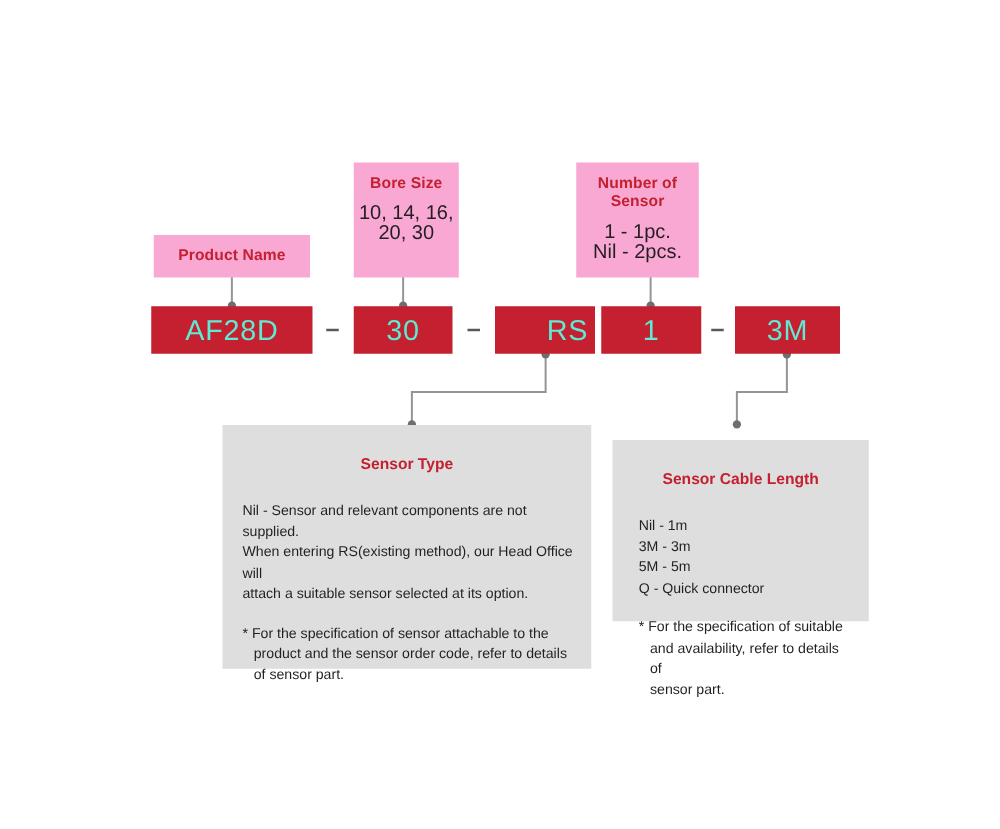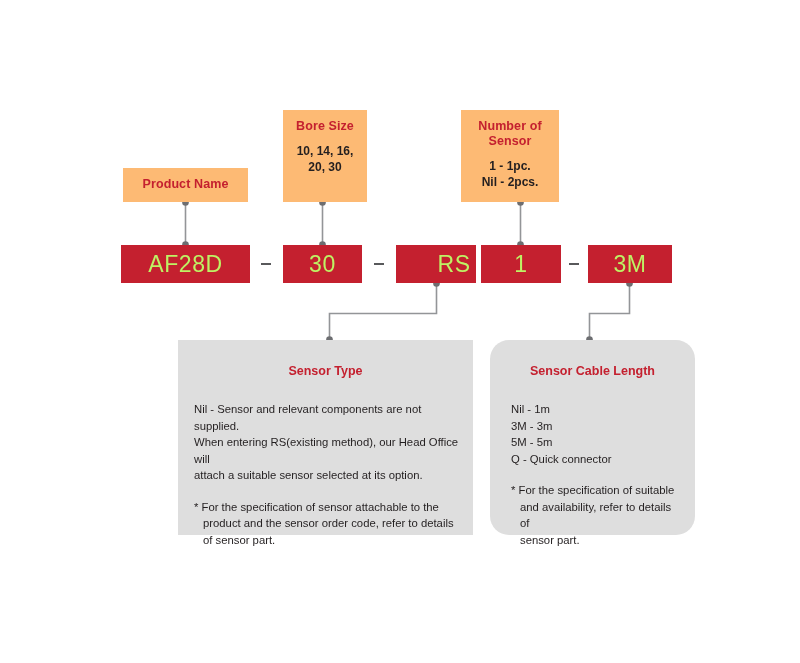--- a/index.html
+++ b/index.html
@@ -24,46 +24,46 @@
   }
 
   
   .node {
     position: absolute;
     box-sizing: border-box;
   }
 
   
   .desc-box {
-    background: #fdba74;
+    background: #f9a8d4;
     text-align: center;
     padding-top: 9px;
+    margin-top: 20px;
   }
   .desc-title {
     display: block;
     color: #c4202f;
     font-size: 12.5px;
     font-weight: bold;
     letter-spacing: .1px;
     line-height: 15px;
   }
   .desc-lines {
     display: block;
     margin-top: 9px;
-    font-size: 12px;
+    font-size: 16px;
     line-height: 16px;
     color: #231f20;
-    font-weight: bold;
   }
   .desc-lines span { display: block; }
 
   
   .code-box {
     background: #c4202f;
-    color: #bef264;
+    color: #5eead4;
     display: flex;
     align-items: center;
     justify-content: center;
     font-size: 23px;
     letter-spacing: .6px;
     line-height: 1;
     height: 38px;
     top: 245px;
   }
 
@@ -208,21 +208,21 @@
         <span>attach a suitable sensor selected at its option.</span>
       </span>
       <span class="note">
         <span>* For the specification of sensor attachable to the</span>
         <span>product and the sensor order code, refer to details</span>
         <span>of sensor part.</span>
       </span>
     </div>
   </div>
 
-  <div class="node panel panel-right" style="left:490px; top:340px; width:205px; height:195px;border-radius:19px;">
+  <div class="node panel panel-right" style="left:490px; top:352px; width:205px; height:145px;">
     <span class="panel-title">Sensor Cable Length</span>
     <div class="panel-body">
       <span class="para">
         <span>Nil - 1m</span>
         <span>3M - 3m</span>
         <span>5M - 5m</span>
         <span>Q - Quick connector</span>
       </span>
       <span class="note">
         <span>* For the specification of suitable</span>

